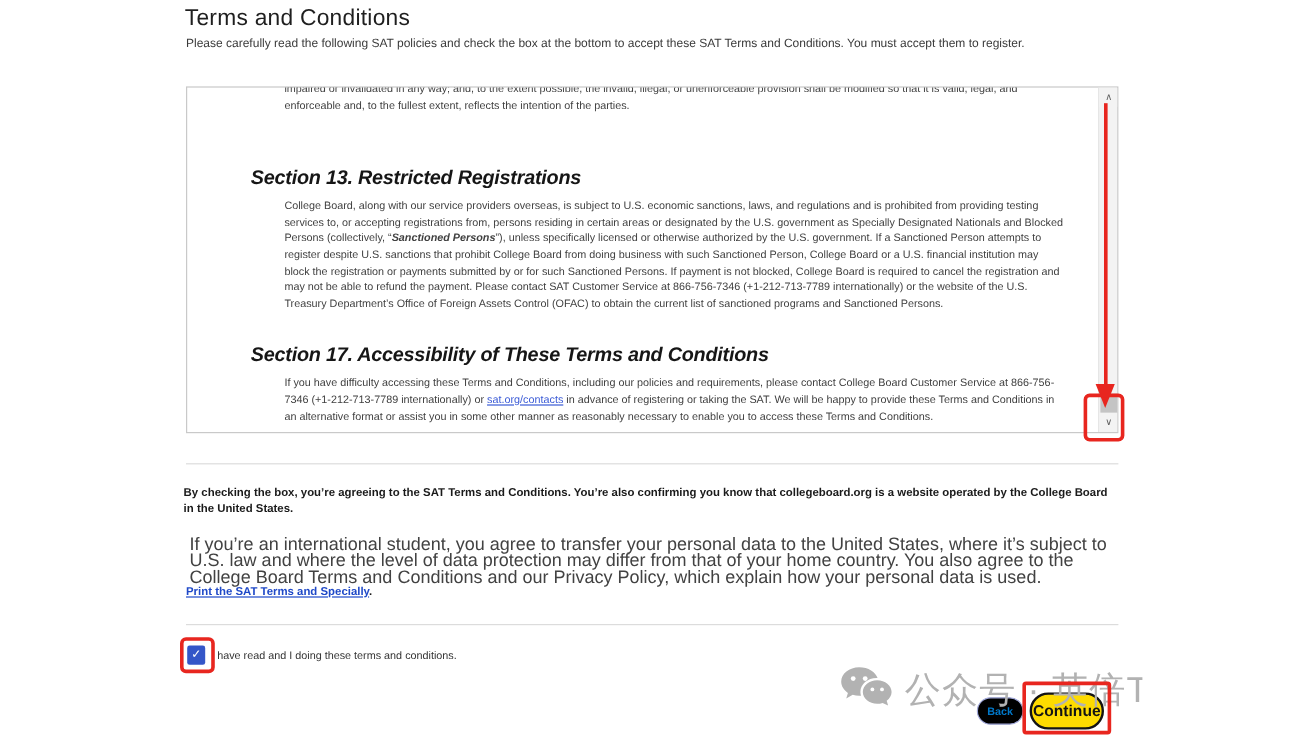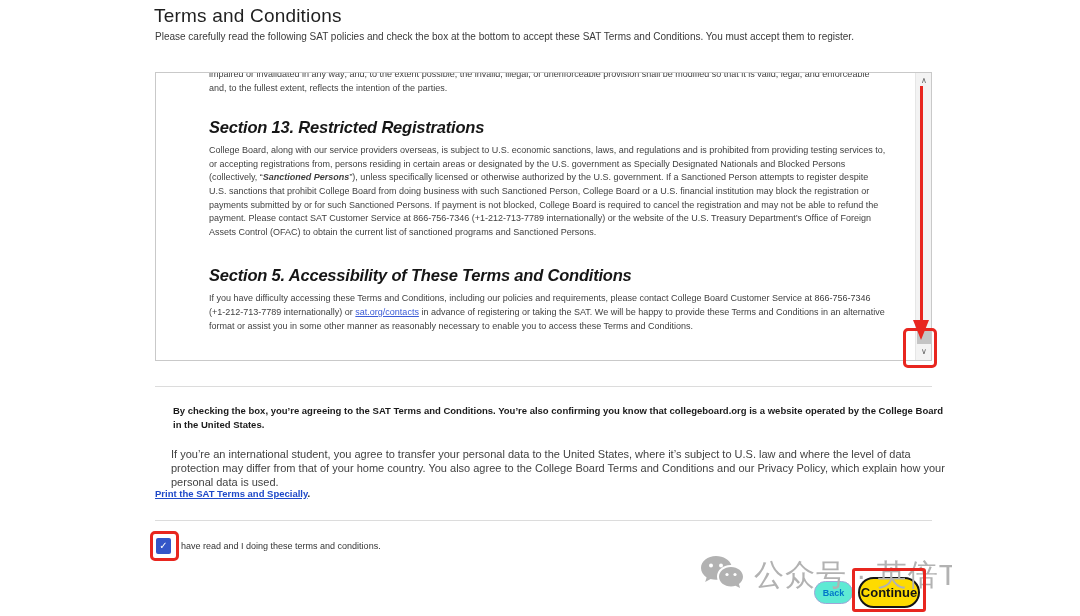--- a/index.html
+++ b/index.html
@@ -22,26 +22,26 @@
 
   
   .terms-box {
     position: absolute; left: 155px; top: 72px; width: 777px; height: 289px;
     border: 1px solid #c9c9c9; background: #ffffff; overflow: hidden;
   }
   .terms-content {
     position: absolute; left: 53px; right: 45px; top: -5px;
     color: #3f3f3f;
   }
-  .tb-p { font-size: 9px; line-height: 13.6px; }
+  .tb-p { font-size: 9px; line-height: 13.6px; margin-left: 28px; }
   .tb-h {
     font-size: 16.5px; font-weight: bold; font-style: italic;
     color: #161616; letter-spacing: -0.2px;
   }
-  .h13 { margin-top: 23px; margin-bottom: 7px; }
+  .h13 { margin-top: 44px; margin-bottom: 7px; }
   .h14 { margin-top: 27px; margin-bottom: 7px; }
   .bi { font-weight: bold; font-style: italic; }
   .inline-link { color: #3b5bd6; text-decoration: underline; cursor: pointer; }
 
   
   .scrollbar {
     position: absolute; top: 0; right: 0; width: 16px; height: 100%;
     background: #f3f3f3; border-left: 1px solid #e6e6e6;
   }
   .sb-btn {
@@ -71,26 +71,26 @@
   .ann-checkbox  { left: 150px; top: 531px; width: 29px; height: 30px; }
   .ann-continue  { left: 852px; top: 568px; width: 74px; height: 44px; border-radius: 3px; }
 
   
   .divider { position: absolute; left: 155px; width: 777px; height: 1px; background: #dcdcdc; }
   .d1 { top: 386px; }
   .d2 { top: 520px; }
 
   
   .confirm-bold {
-    position: absolute; left: 173px; top: 404px; width: 776px;
+    position: absolute; left: 153px; top: 404px; width: 776px;
     font-size: 9.5px; font-weight: bold; line-height: 14px; color: #1a1a1a;
   }
   .confirm-intl {
-    position: absolute; left: 171px; top: 447px; width: 776px;
-    font-size: 11px; line-height: 14px; color: #424242;
+    position: absolute; left: 158px; top: 447px; width: 776px;
+    font-size: 15px; line-height: 14px; color: #424242;
   }
   .print-line { position: absolute; left: 155px; top: 488px; font-size: 9.5px; font-weight: bold; }
   .print-link { color: #1f49c8; text-decoration: underline; cursor: pointer; }
   .print-period { color: #1a1a1a; }
 
   
   .checkbox {
     position: absolute; left: 156px; top: 538px; width: 15px; height: 16px;
     background: #3456c8; border-radius: 2px; cursor: pointer;
     color: #ffffff; font-size: 10px; line-height: 15px; text-align: center; font-weight: bold;
@@ -111,21 +111,21 @@
   }
   .wechat-icon { flex: 0 0 auto; }
 
   
   .btn {
     position: absolute; display: flex; align-items: center; justify-content: center;
     font-weight: bold; cursor: pointer; z-index: 4;
   }
   .btn-back {
     left: 814px; top: 581px; width: 39px; height: 23px;
-    background: #5eead4; border: 1px solid #9fa6d8; border-radius: 12px;
+    background: #000000; border: 1px solid #9fa6d8; border-radius: 12px;
     color: #0077c8; font-size: 9px;
   }
   .btn-continue {
     left: 858px; top: 577px; width: 62px; height: 31px;
     background: #fedb00; border: 2px solid #141414; border-radius: 16px;
     color: #141414; font-size: 13px;
   }
 </style>
 </head>
 <body>
@@ -133,21 +133,21 @@
 <div class="page">
 
   <h1 class="page-title">Terms and Conditions</h1>
   <p class="instruction">Please carefully read the following SAT policies and check the box at the bottom to accept these SAT Terms and Conditions. You must accept them to register.</p>
 
   <div class="terms-box">
     <div class="terms-content">
       <p class="tb-p">impaired or invalidated in any way; and, to the extent possible, the invalid, illegal, or unenforceable provision shall be modified so that it is valid, legal, and enforceable and, to the fullest extent, reflects the intention of the parties.</p>
       <h2 class="tb-h h13">Section 13. Restricted Registrations</h2>
       <p class="tb-p"><span>College Board, along with our service providers overseas, is subject to U.S. economic sanctions, laws, and regulations and is prohibited from providing testing services to, or accepting registrations from, persons residing in certain areas or designated by the U.S. government as Specially Designated Nationals and Blocked Persons (collectively, “</span><span class="bi">Sanctioned Persons</span><span>”), unless specifically licensed or otherwise authorized by the U.S. government. If a Sanctioned Person attempts to register despite U.S. sanctions that prohibit College Board from doing business with such Sanctioned Person, College Board or a U.S. financial institution may block the registration or payments submitted by or for such Sanctioned Persons. If payment is not blocked, College Board is required to cancel the registration and may not be able to refund the payment. Please contact SAT Customer Service at 866-756-7346 (+1-212-713-7789 internationally) or the website of the U.S. Treasury Department’s Office of Foreign Assets Control (OFAC) to obtain the current list of sanctioned programs and Sanctioned Persons.</span></p>
-      <h2 class="tb-h h14">Section 5. Accessibility of These Terms and Conditions</h2>
+      <h2 class="tb-h h14">Section 17. Accessibility of These Terms and Conditions</h2>
       <p class="tb-p"><span>If you have difficulty accessing these Terms and Conditions, including our policies and requirements, please contact College Board Customer Service at 866-756-7346 (+1-212-713-7789 internationally) or </span><a class="inline-link">sat.org/contacts</a><span> in advance of registering or taking the SAT. We will be happy to provide these Terms and Conditions in an alternative format or assist you in some other manner as reasonably necessary to enable you to access these Terms and Conditions.</span></p>
     </div>
     <div class="scrollbar">
       <div class="sb-btn sb-up">∧</div>
       <div class="sb-thumb"></div>
       <div class="sb-btn sb-down">∨</div>
     </div>
   </div>
 
   <div class="ann-arrow-line"></div>

